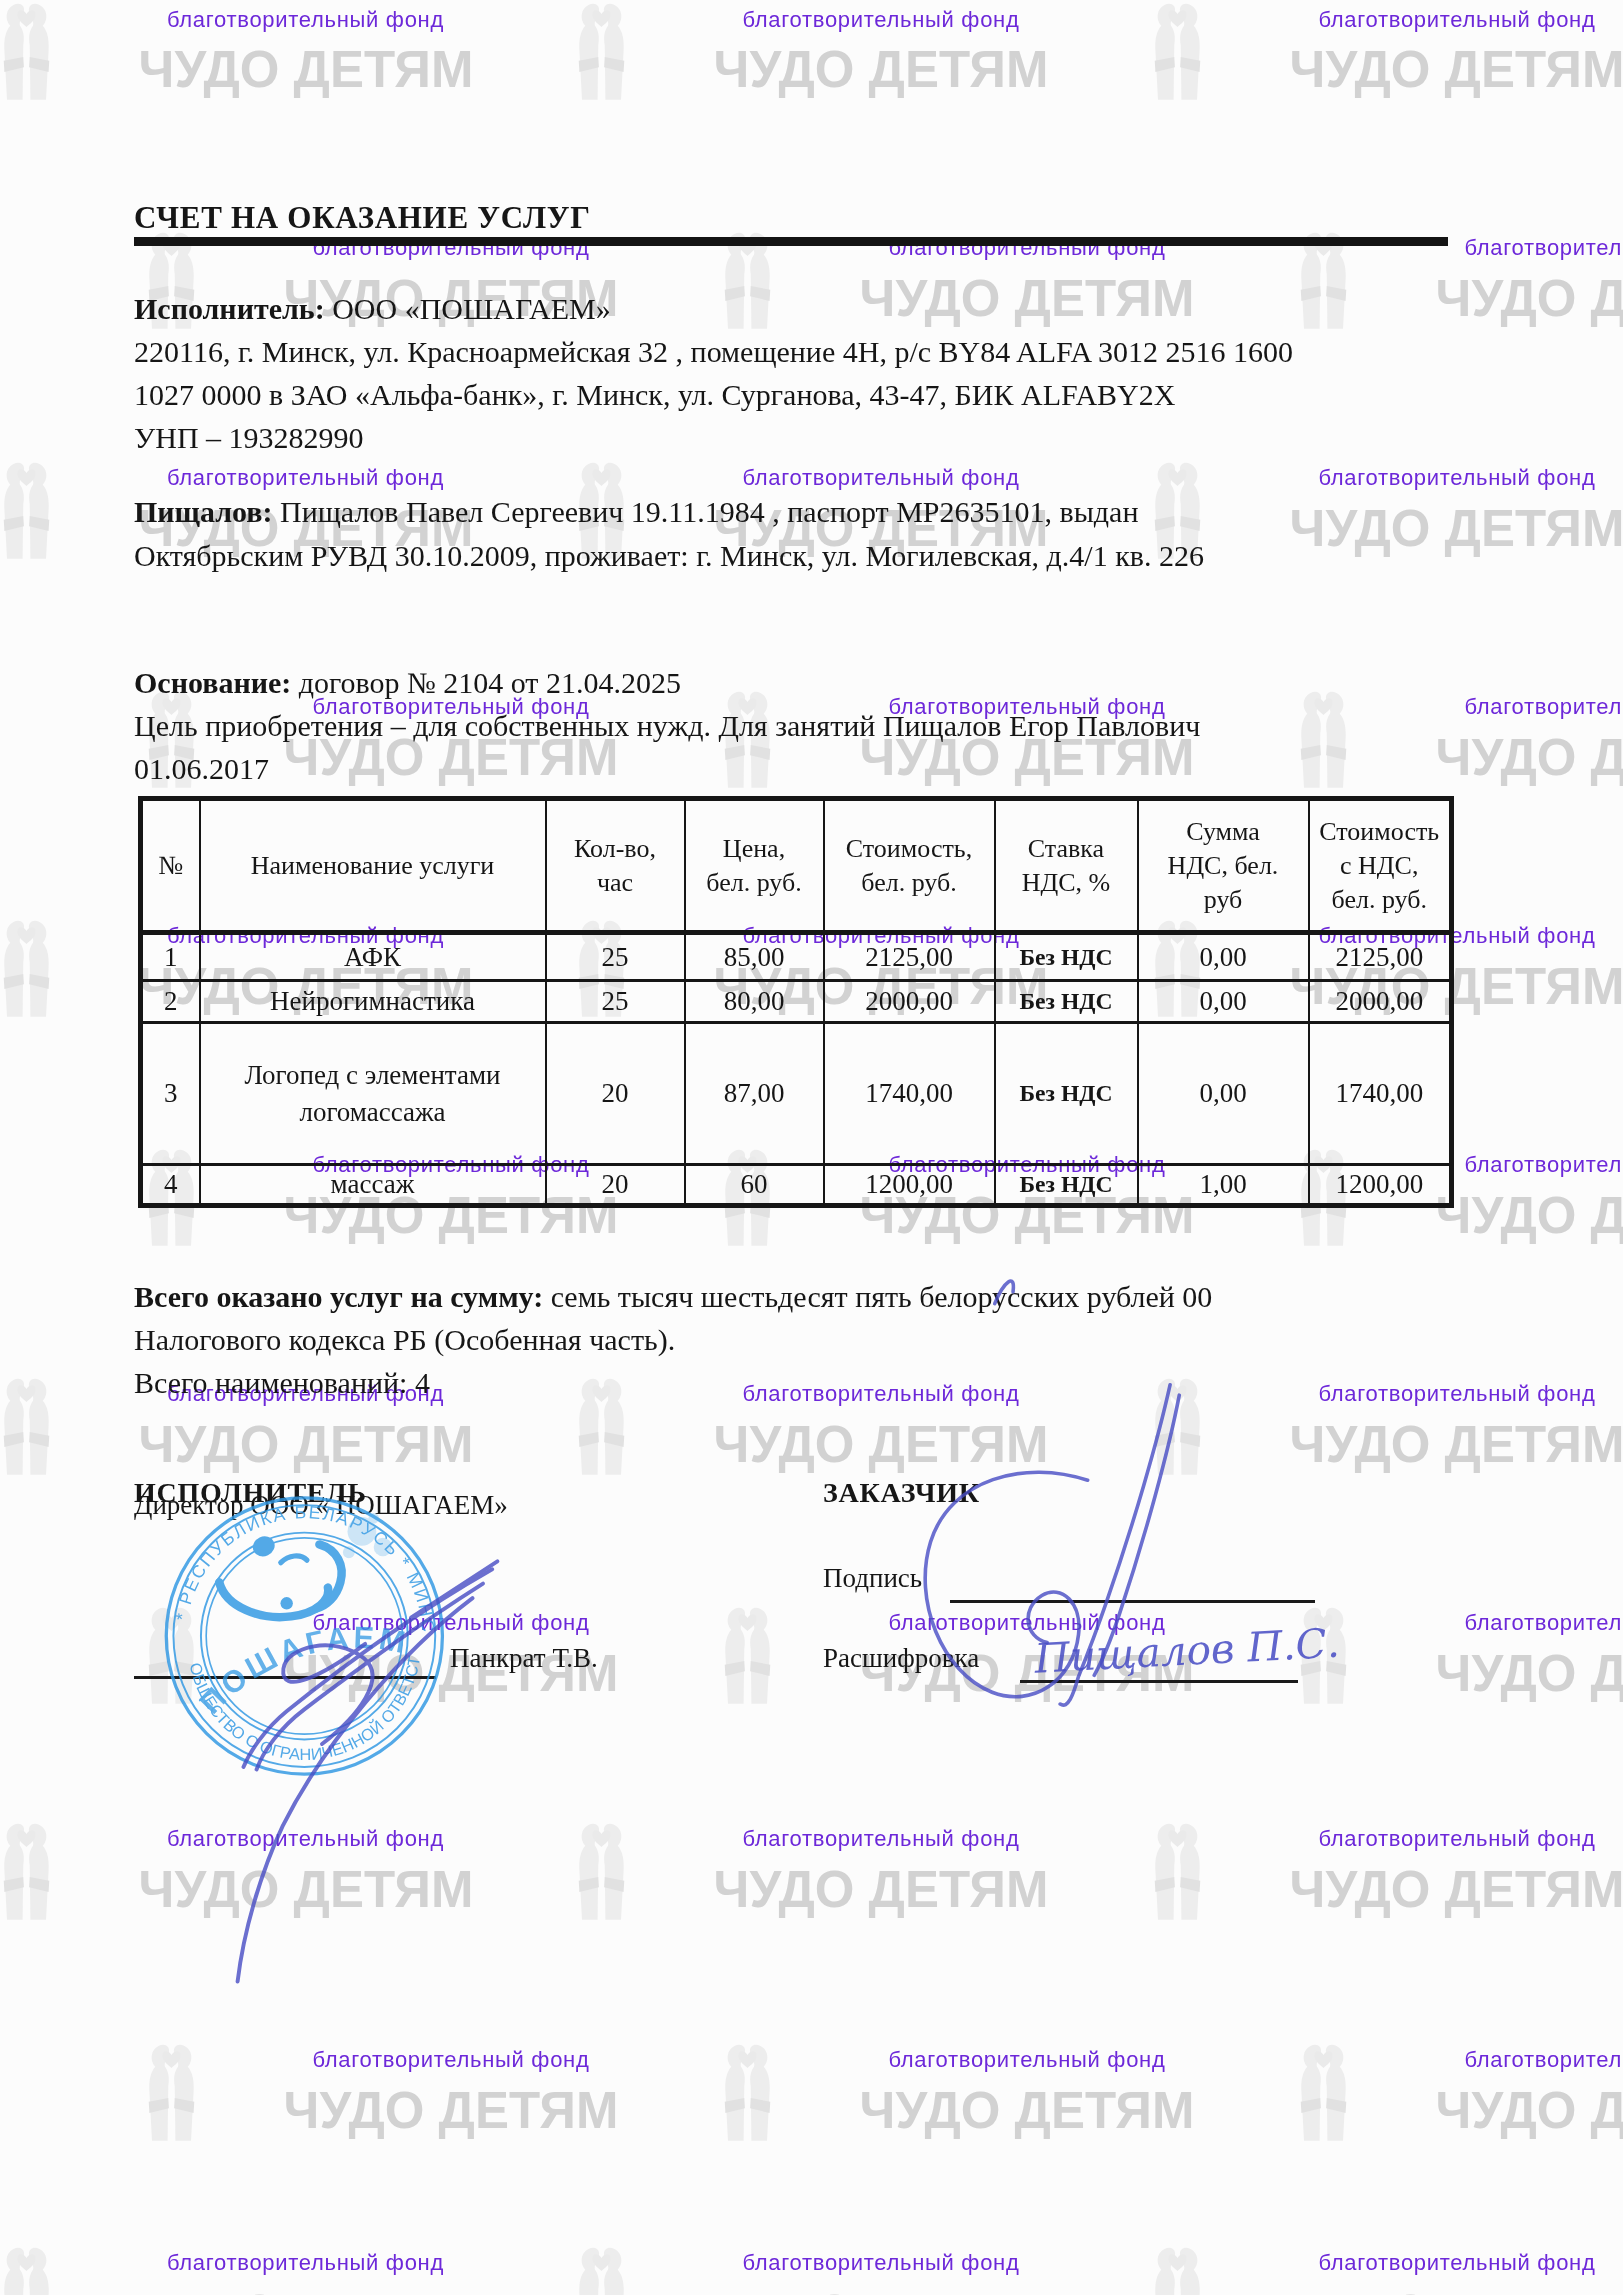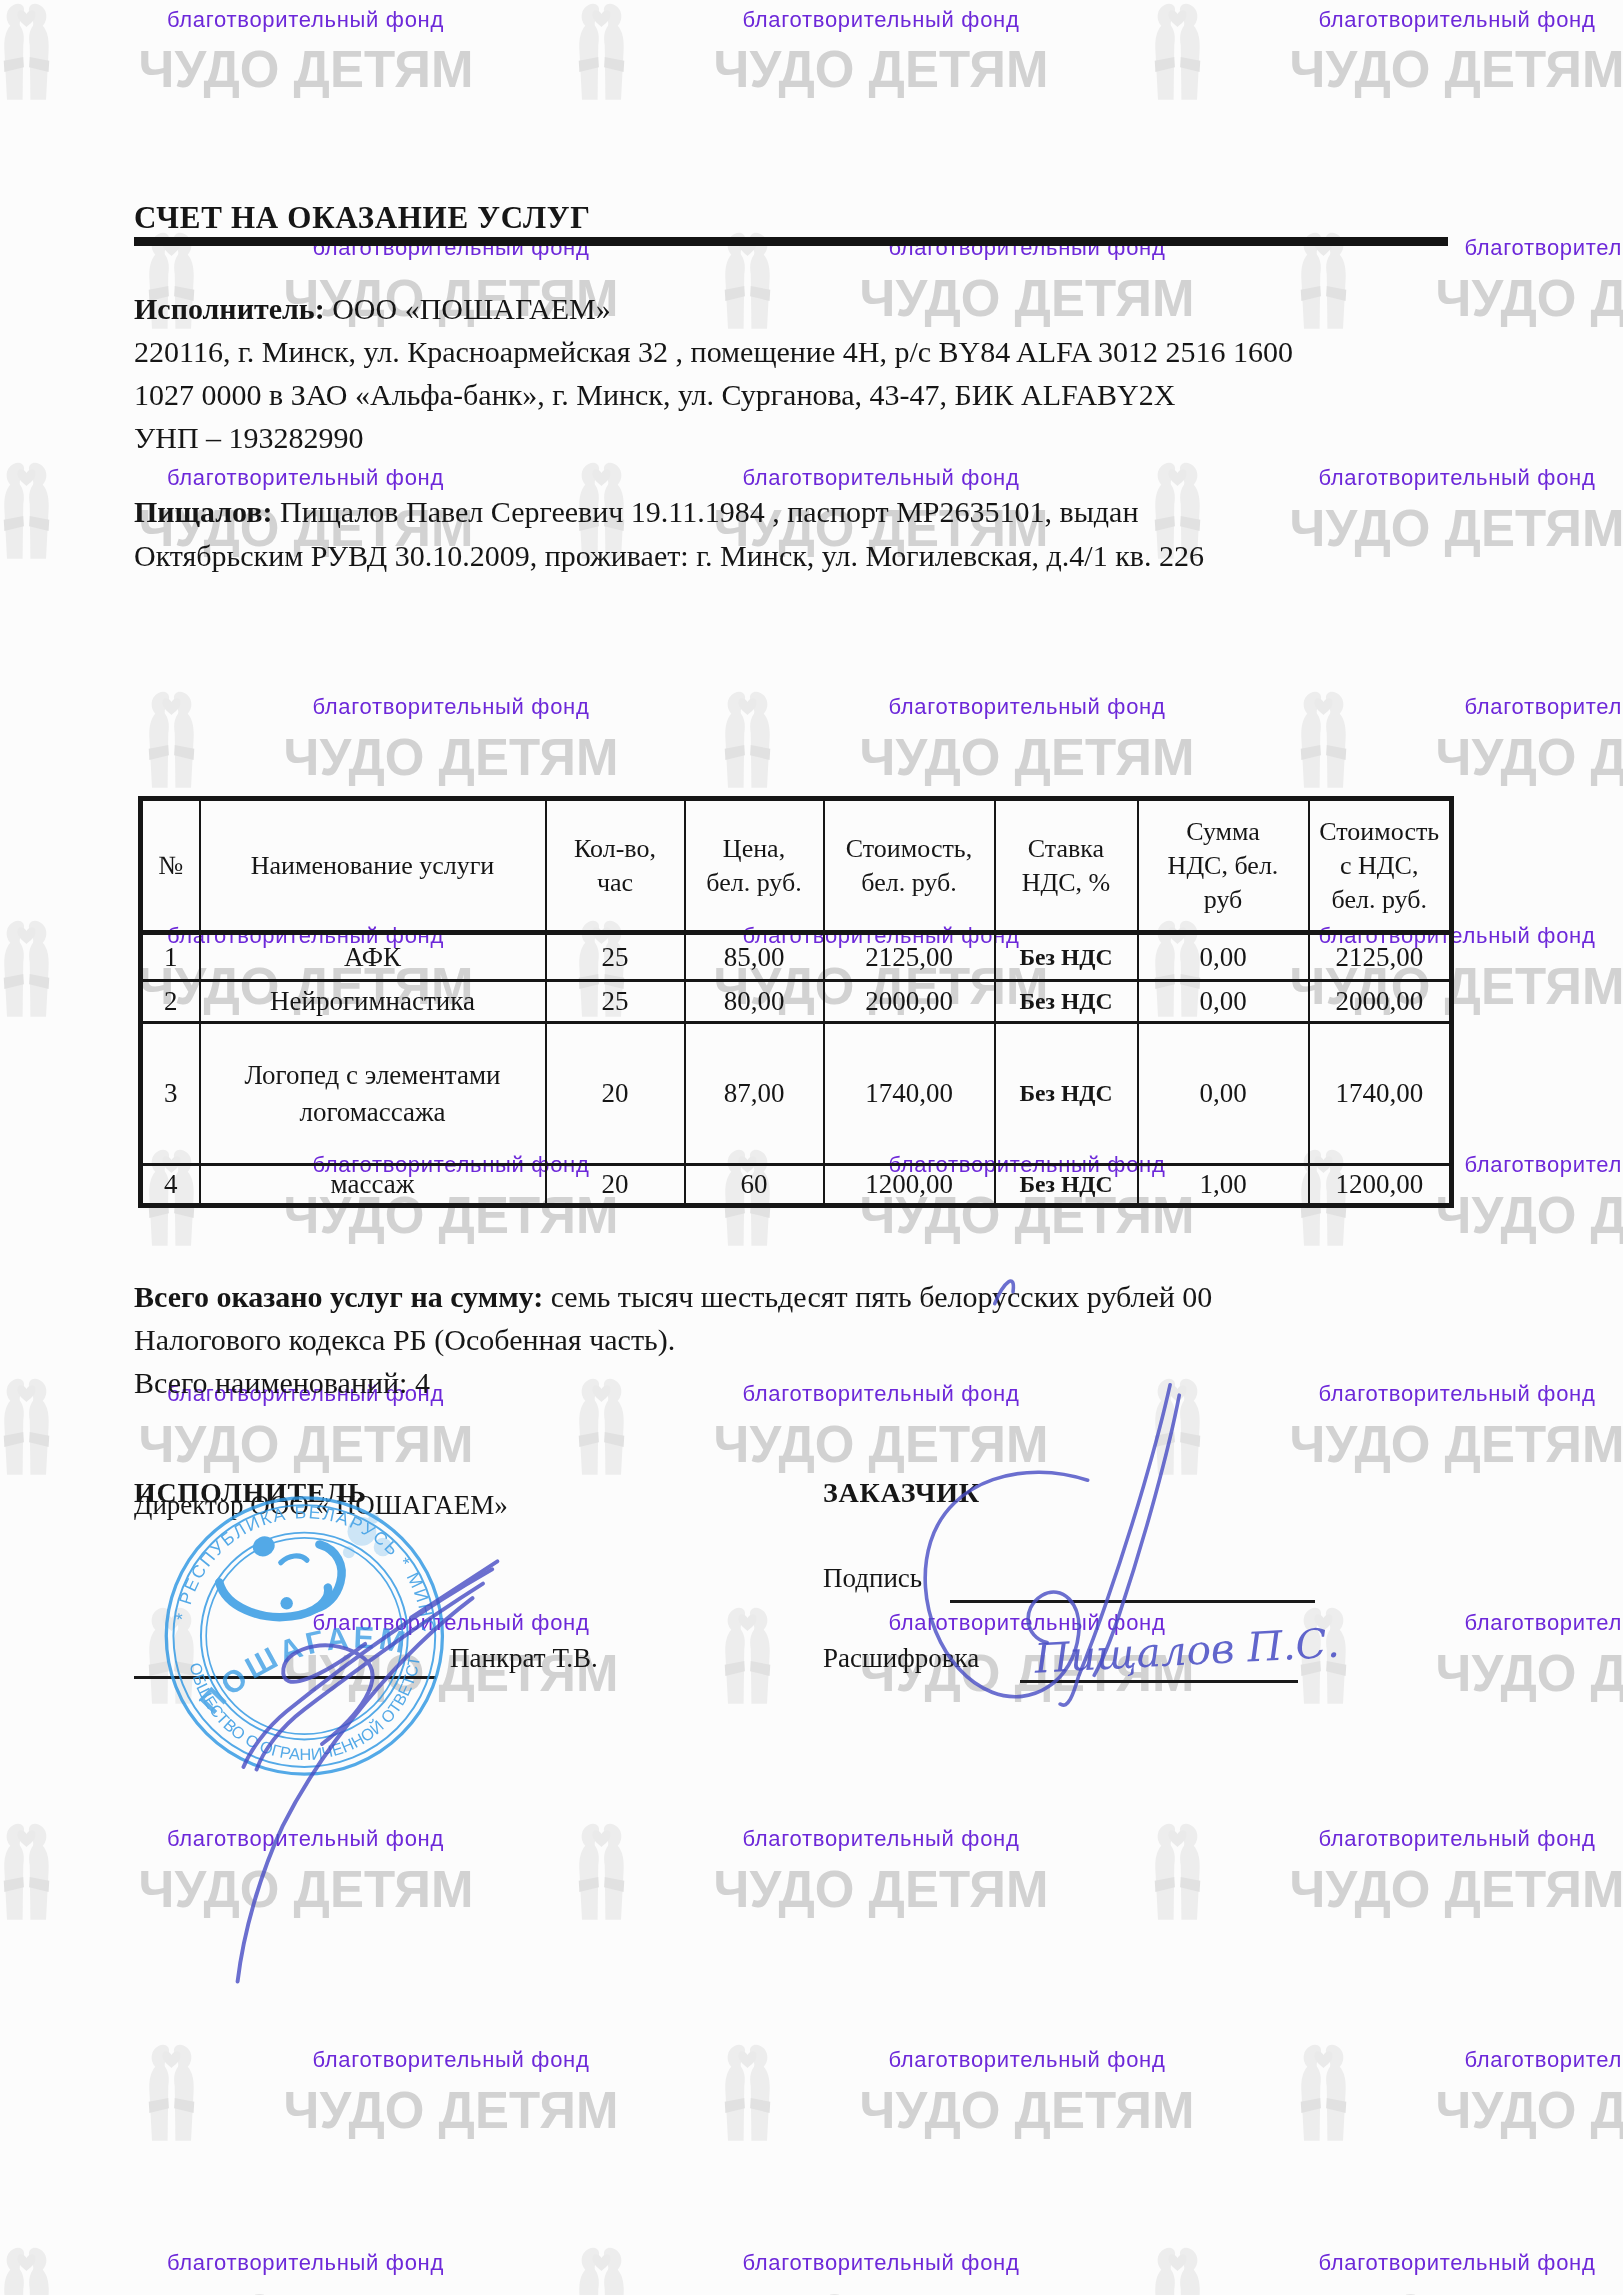--- a/index.html
+++ b/index.html
@@ -373,20 +373,25 @@
       <div>220116, г. Минск, ул. Красноармейская 32 , помещение 4Н, р/с BY84 ALFA 3012 2516 1600</div>
       <div>1027 0000 в ЗАО «Альфа-банк», г. Минск, ул. Сурганова, 43-47,  БИК ALFABY2X</div>
       <div>УНП – 193282990</div>
     </div>
 
     <div class="abs para p-customer">
       <div><span class="b">Пищалов:</span><span>  Пищалов Павел Сергеевич 19.11.1984 , паспорт МР2635101, выдан</span></div>
       <div>Октябрьским РУВД 30.10.2009, проживает: г. Минск, ул. Могилевская, д.4/1 кв. 226</div>
     </div>
 
+    <div class="abs para p-basis">
+      <div><span class="b">Основание:</span><span> договор № 2104 от 21.04.2025</span></div>
+      <div>Цель приобретения – для собственных нужд. Для занятий Пищалов Егор Павлович</div>
+      <div>01.06.2017</div>
+    </div>
 
     <table class="inv-table">
       <colgroup>
         <col style="width:59px">
           <col style="width:346px">
           <col style="width:139px">
           <col style="width:139px">
         <col style="width:171px">
           <col style="width:143px">
           <col style="width:171px">

